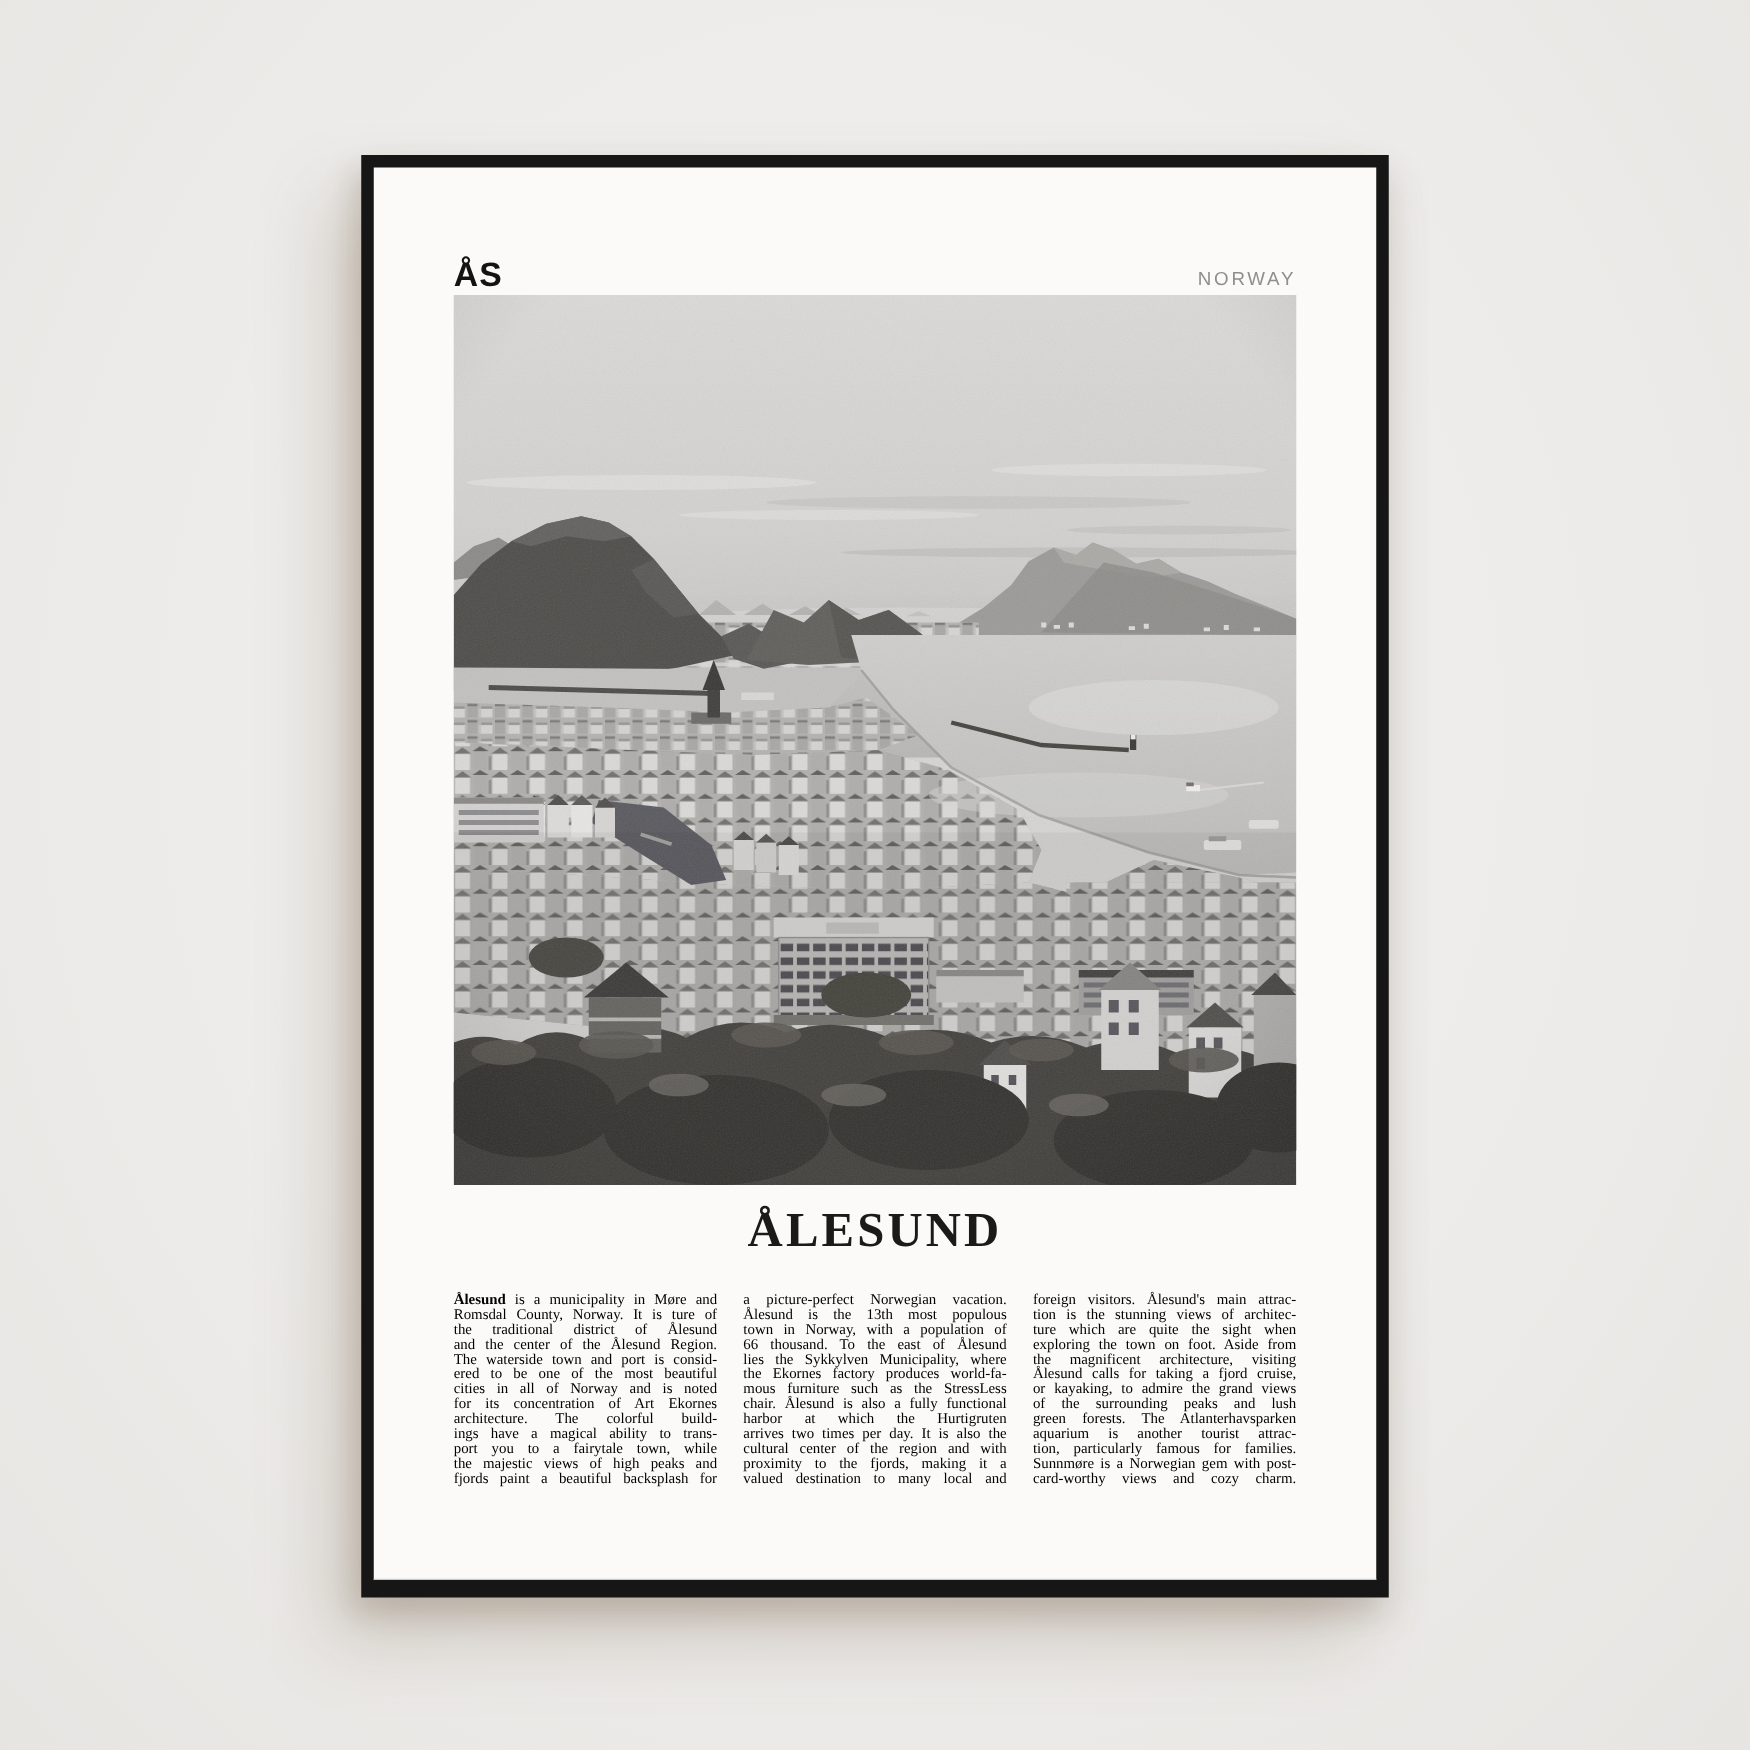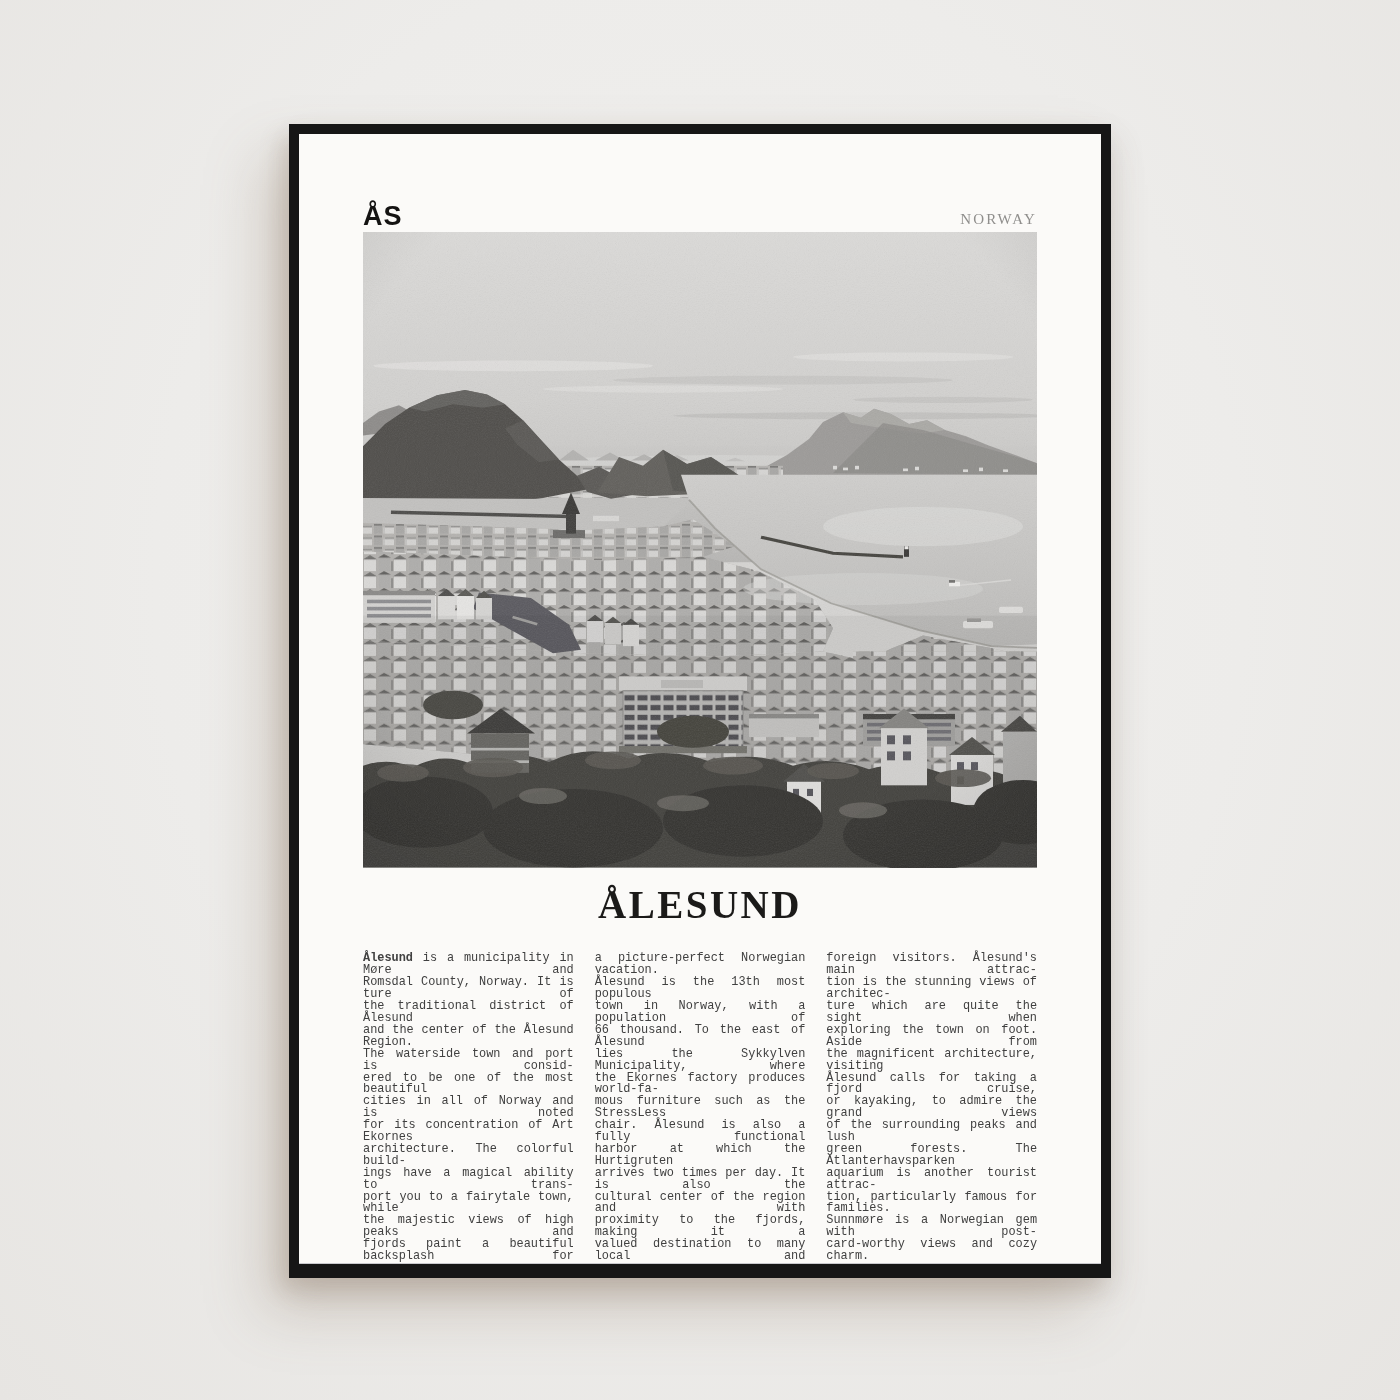--- a/index.html
+++ b/index.html
@@ -15,29 +15,29 @@
                -9px 12px 20px rgba(120,100,80,.18),
                 6px 14px 28px rgba(120,110,95,.12);
   }
   .poster{
     width:100%;height:100%;background:#fbfaf8;
     display:flex;flex-direction:column;align-items:center;
     border-bottom:1px solid #c9c9cd;box-sizing:border-box;
   }
   .poster-head{width:674px;margin-top:64px;height:36px;display:flex;justify-content:space-between;align-items:flex-end;}
   .loc{font-size:27px;font-weight:bold;letter-spacing:1px;color:#141312;line-height:1;}
-  .country{font-size:15px;color:#8f8e8c;letter-spacing:2.2px;padding-bottom:3px;line-height:1;font-family:Liberation Serif, serif;}
+  .country{font-size:15px;color:#8f8e8c;letter-spacing:2.2px;padding-bottom:3px;line-height:1;}
   .photo{width:674px;height:712px;margin-top:2px;background:#d5d4d2;display:block;}
   .title{
     font-family:"Liberation Serif", serif;font-weight:bold;font-size:39px;
     letter-spacing:2.5px;color:#1b1a19;margin-top:16px;line-height:1.1;
   }
   .article{
     width:674px;margin-top:27px;display:flex;gap:21px;
-    font-family:Liberation Mono, monospace;color:#404040;
+    font-family:Liberation Serif, serif;color:#000000;
   }
   .col{flex:1;min-width:0;}
   .tline{font-size:11.9px;line-height:11.9px;text-align:justify;text-align-last:justify;word-spacing:-0.4px;}
   .tline b{font-weight:bold;}
 </style>
 </head>
 <body>
 
 <div class="wall">
   <div class="frame">

